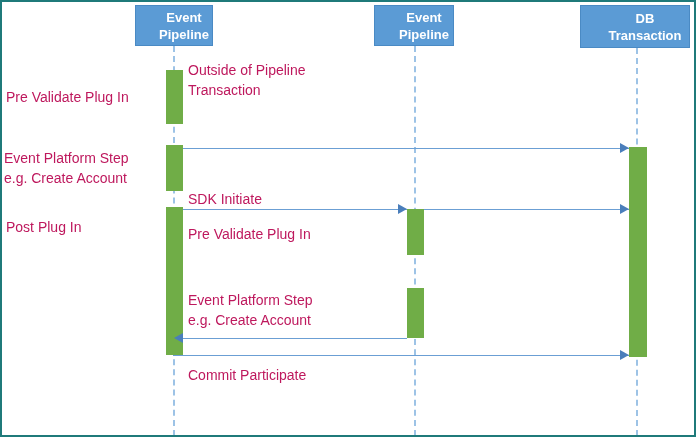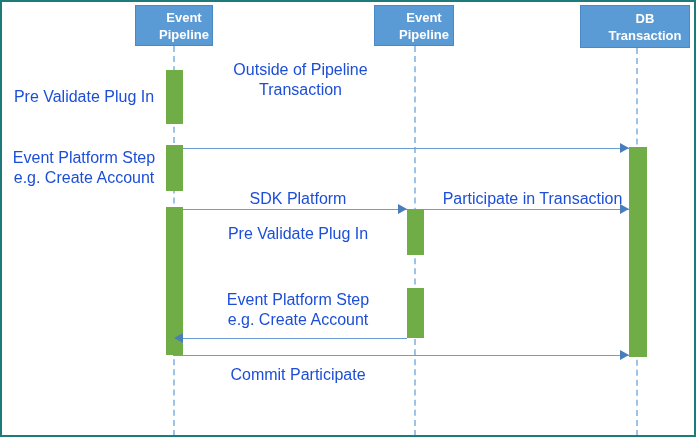--- a/index.html
+++ b/index.html
@@ -55,24 +55,23 @@
     border-bottom:5px solid transparent;
     border-left:9px solid #4A7EBB;
   }
   .arrow-left{
     border-top:5px solid transparent;
     border-bottom:5px solid transparent;
     border-right:9px solid #4A7EBB;
   }
   .label{
     position:absolute;
-    color:#1d4ed8;
-    font-size:16px;
+    color:#be185d;
+    font-size:14px;
     line-height:20px;
-    text-align:center;
     white-space:pre-line;
   }
 </style>
 </head>
 <body>
 
 <div id="canvas">
 
   <div class="lifeline-line" style="left:171px; top:44px; height:390px;"></div>
   <div class="lifeline-line" style="left:412px; top:44px; height:390px;"></div>
@@ -113,28 +112,28 @@
 
   <div class="msg-line" style="left:181px; top:336px; width:224px;"></div>
   <div class="arrow-head arrow-left" style="left:172px; top:331px;"></div>
 
   <div class="msg-line" style="left:171px; top:353px; width:456px;"></div>
   <div class="arrow-head arrow-right" style="left:618px; top:348px;"></div>
 
   <div class="label" style="left:4px; top:85px; width:156px;">Pre Validate Plug In</div>
   <div class="label" style="left:2px; top:146px; width:160px;">Event Platform Step
 e.g. Create Account</div>
+  <div class="label" style="left:4px; top:215px; width:156px;">Post Plug In</div>
 
   <div class="label" style="left:186px; top:58px; width:225px;">Outside of Pipeline
 Transaction</div>
 
 
-  <div class="label" style="left:186px; top:187px; width:220px;">SDK Platform</div>
+  <div class="label" style="left:186px; top:187px; width:220px;">SDK Initiate</div>
 
-  <div class="label" style="left:428px; top:187px; width:205px;">Participate in Transaction</div>
 
   <div class="label" style="left:186px; top:222px; width:220px;">Pre Validate Plug In</div>
 
   <div class="label" style="left:186px; top:288px; width:220px;">Event Platform Step
 e.g. Create Account</div>
 
   <div class="label" style="left:186px; top:363px; width:220px;">Commit Participate</div>
 
 </div>
 

